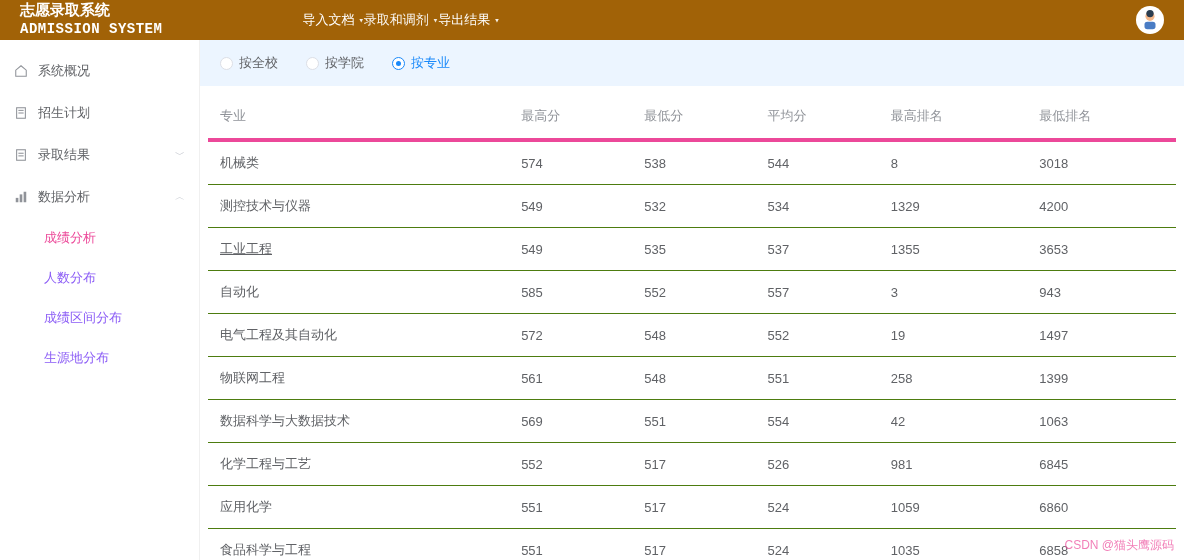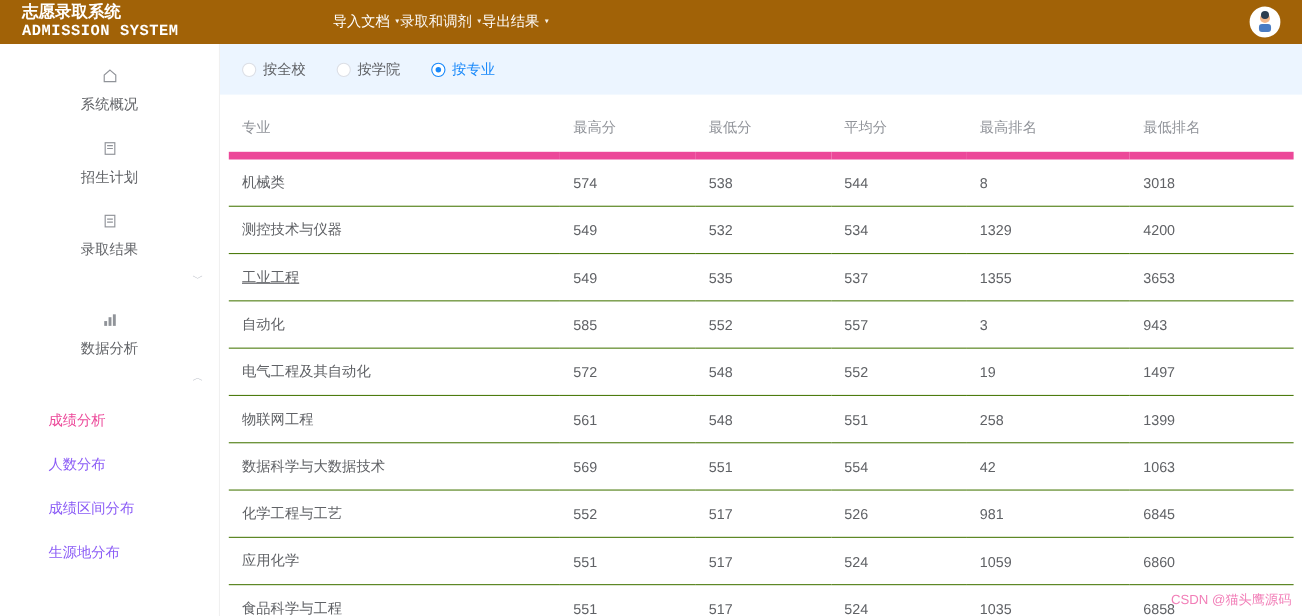--- a/index.html
+++ b/index.html
@@ -11,37 +11,37 @@
     .logo-sub { font-size: 14px; font-weight: bold; letter-spacing: 0.5px; line-height: 1.2; }
     .top-menu { display: flex; flex: 1; }
     .top-menu-item { display: flex; align-items: center; gap: 4px; cursor: pointer; font-size: 13px; }
     .top-menu-item.active { font-weight: normal; opacity: 0.95; }
     .chev-icon { font-size: 9px; opacity: 0.9; }
     .avatar { width: 28px; height: 28px; border-radius: 50%; background: #fff; display: flex; align-items: center; justify-content: center; overflow: hidden; }
     .avatar svg { width: 22px; height: 22px; }
     
     .layout { display: flex; height: calc(100vh - 40px); }
     .sidebar { width: 200px; background: #fff; border-right: 1px solid #f0f0f0; padding-top: 10px; }
-    .side-item { display: flex; align-items: center; gap: 10px; padding: 12px 14px; cursor: pointer; color: #606266; font-size: 13px; flex-direction: column; }
+    .side-item { display: flex; align-items: center; gap: 10px; padding: 12px 14px; cursor: pointer; color: #606266; font-size: 13px; }
     .side-icon { width: 14px; height: 14px; display: inline-flex; align-items: center; justify-content: center; color: #909399; }
     .side-expand { margin-left: auto; font-size: 10px; color: #c0c4cc; }
     .sub-item { padding: 11px 18px 11px 44px; cursor: pointer; color: #8b5cf6; font-size: 13px; }
     .sub-item.active { color: #ec4899; }
     
     .content { flex: 1; padding: 0; overflow: auto; }
     .filter-bar { background: #ecf5ff; padding: 14px 20px; display: flex; gap: 28px; align-items: center; margin: 0 0 8px 0; }
     .radio-item { display: flex; align-items: center; gap: 6px; cursor: pointer; font-size: 13px; }
     .radio-circle { width: 13px; height: 13px; border: 1px solid #dcdfe6; border-radius: 50%; background: #fff; display: inline-flex; align-items: center; justify-content: center; }
     .radio-item.selected .radio-circle { border-color: #1989fa; }
     .radio-item.selected .radio-dot { width: 5px; height: 5px; background: #1989fa; border-radius: 50%; }
     .radio-item.selected .radio-label { color: #1989fa; }
     
     .table-wrap { padding: 0 8px; }
     table { width: 100%; border-collapse: collapse; }
-    th { text-align: left; padding: 13px 12px; font-weight: normal; color: #909399; font-size: 13px; border-bottom: 7px solid #ec4899; }
+    th { text-align: left; padding: 13px 12px; font-weight: normal; color: #909399; font-size: 13px; border-bottom: 4px solid #ec4899; }
     td { padding: 12px 12px; border-bottom: 1px solid #4d7c0f; color: #606266; font-size: 13px; }
     td.underlined { text-decoration: underline; }
     
     .watermark { position: fixed; bottom: 6px; right: 10px; font-size: 12px; color: #ec4899; opacity: 0.7; pointer-events: none; }
   </style>
 </head>
 <body>
 
 <div class="header">
   <div class="logo">

